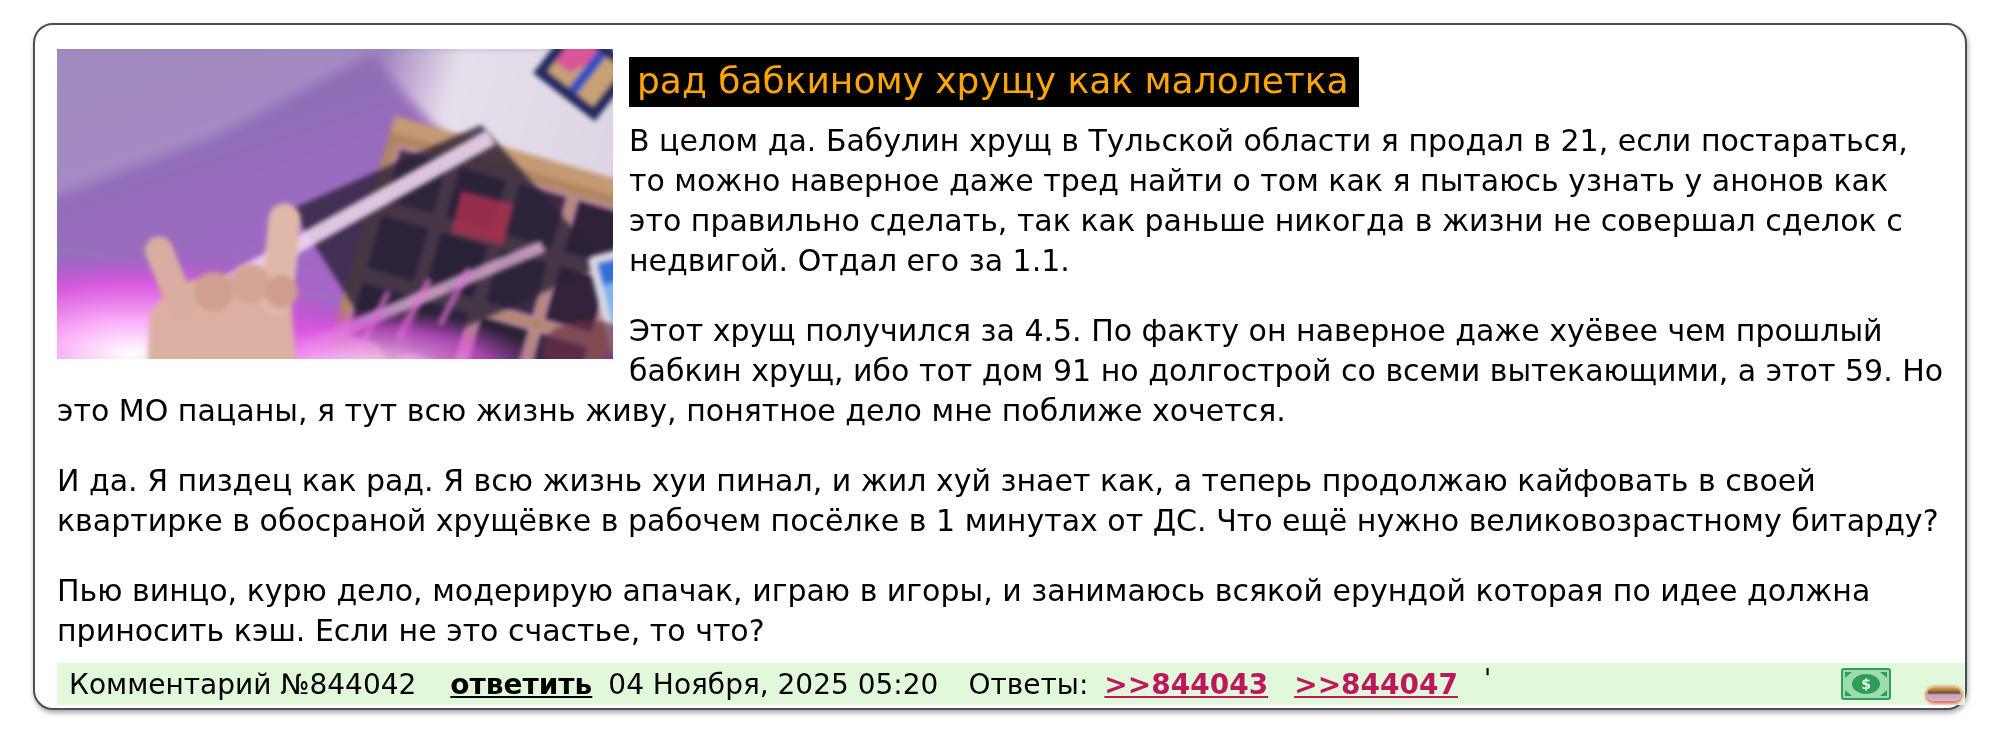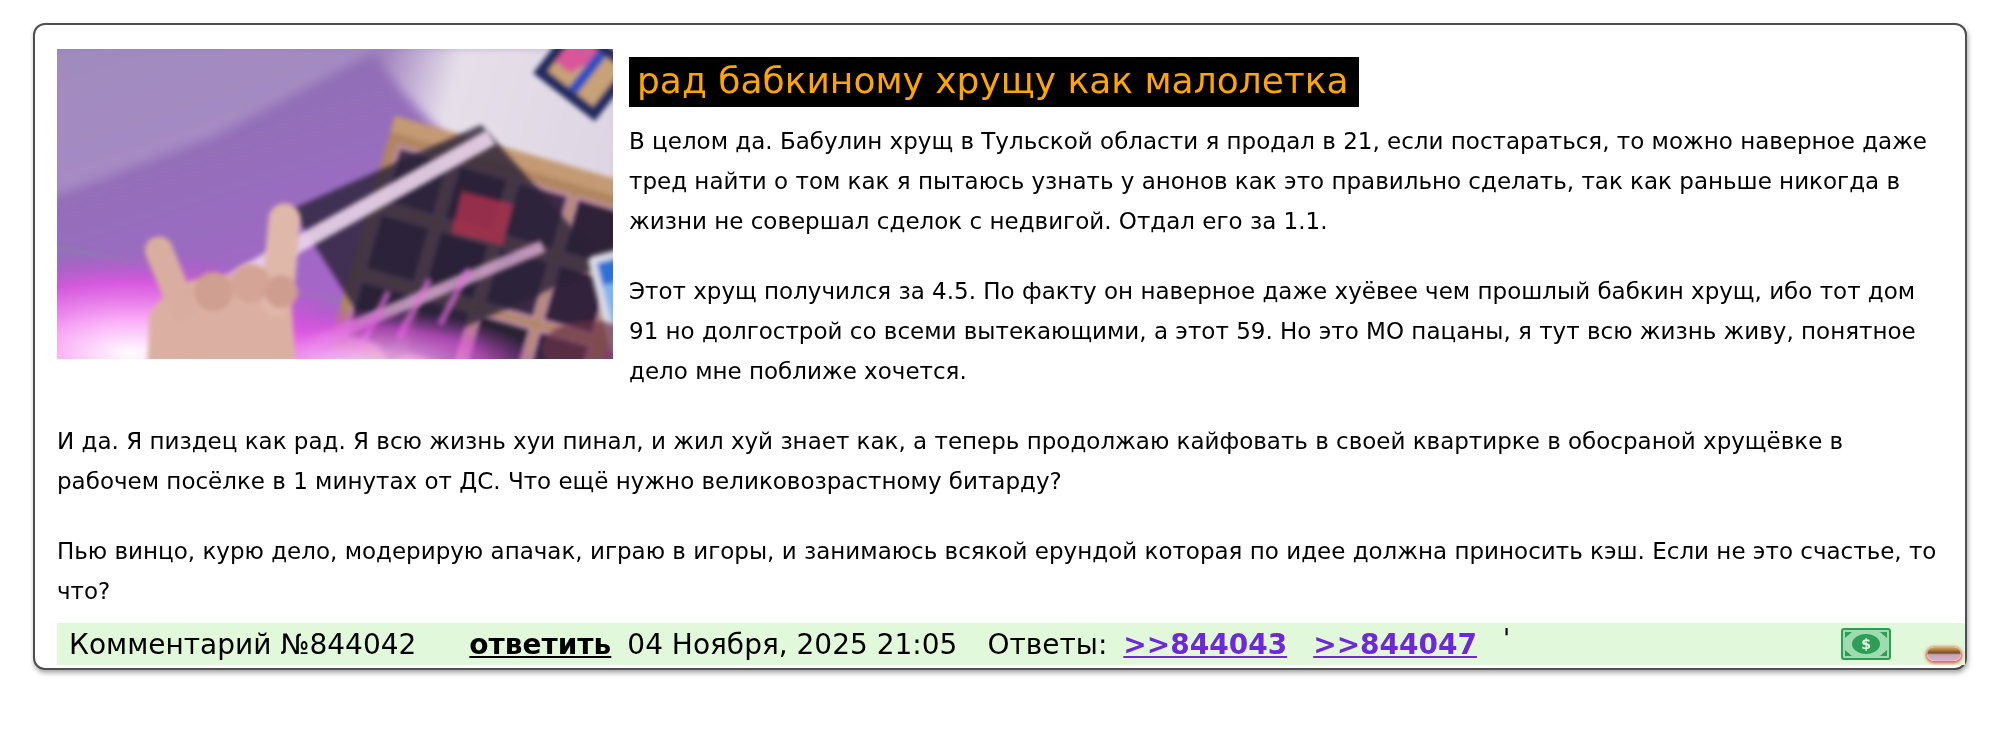--- a/index.html
+++ b/index.html
@@ -5,21 +5,21 @@
   html, body {
     margin: 0; padding: 0;
     background: #ffffff;
     font-family: "DejaVu Sans", "Liberation Sans", sans-serif;
     color: #000;
   }
   .post-container {
     position: relative;
     margin: 23px 33px;
     border: 2px solid #4f4f4f;
-    border-radius: 12px;
+    border-radius: 20px;
     box-shadow: 1px 3px 5px rgba(0,0,0,0.35);
     background: #fff;
     padding: 20px 20px 3px 22px;
   }
   .thumb {
     float: left;
     width: 556px; height: 310px;
     margin: 4px 16px 6px 0;
     overflow: hidden;
     cursor: pointer;
@@ -29,47 +29,47 @@
     display: inline-block;
     background: #000000;
     color: #ffa500;
     font-size: 36px;
     font-weight: 400;
     padding: 3px 10px 6px 8px;
     margin: 12px 0 0 0;
     line-height: 1.15;
   }
   .para {
-    font-size: 23px;
+    font-size: 30px;
     line-height: 40px;
     margin: 30px 0 0 0;
   }
   .para.first { margin-top: 14px; }
   .comment-footer {
     clear: both;
     position: relative;
     display: flex;
     align-items: center;
     background: #e1f8da;
     height: 42px;
     margin: 12px -20px 0 0;
     padding: 0 12px;
     font-size: 28px;
     white-space: nowrap;
   }
-  .c-num   { margin-right: 53px; }
+  .c-num   { margin-right: 34px; }
   .reply-link {
     color: #000000; font-weight: bold;
     text-decoration: underline;
     margin-right: 16px; cursor: pointer;
   }
   .c-date  { margin-right: 30px; }
   .r-label { margin-right: 16px; text-align: right; }
   .ref-link {
-    color: #6d28d9; font-weight: bold;
+    color: #be185d; font-weight: bold;
     text-decoration: underline;
     margin-right: 26px; cursor: pointer;
   }
   .apos { align-self: flex-start; margin-top: 1px; font-size: 26px; }
   .money-icon {
     position: absolute;
     right: 74px; top: 50%;
     transform: translateY(-50%);
     width: 50px; height: 32px;
     cursor: pointer;
@@ -183,21 +183,21 @@
   
   <div class="para first">В целом да. Бабулин хрущ в Тульской области я продал в 21, если постараться, то можно наверное даже тред найти о том как я пытаюсь узнать у анонов как это правильно сделать, так как раньше никогда в жизни не совершал сделок с недвигой. Отдал его за 1.1.</div>
   <div class="para">Этот хрущ получился за 4.5. По факту он наверное даже хуёвее чем прошлый бабкин хрущ, ибо тот дом 91 но долгострой со всеми вытекающими, а этот 59. Но это МО пацаны, я тут всю жизнь живу, понятное дело мне поближе хочется.</div>
   <div class="para">И да. Я пиздец как рад. Я всю жизнь хуи пинал, и жил хуй знает как, а теперь продолжаю кайфовать в своей квартирке в обосраной хрущёвке в рабочем посёлке в 1 минутах от ДС. Что ещё нужно великовозрастному битарду?</div>
   <div class="para">Пью винцо, курю дело, модерирую апачак, играю в игоры, и занимаюсь всякой ерундой которая по идее должна приносить кэш. Если не это счастье, то что?</div>
 
   
   <div class="comment-footer">
     <span class="c-num">Комментарий №844042</span>
     <a class="reply-link" href="#">ответить</a>
-    <span class="c-date">04 Ноября, 2025 21:05</span>
+    <span class="c-date">04 Ноября, 2025 05:20</span>
     <span class="r-label">Ответы:</span>
     <a class="ref-link" href="#">&gt;&gt;844043</a>
     <a class="ref-link" href="#">&gt;&gt;844047</a>
     <span class="apos">'</span>
 
     <svg class="money-icon" viewBox="0 0 50 32">
       <rect x="1" y="1" width="48" height="30" rx="2" fill="#9edcb0" stroke="#2e9e57" stroke-width="2"></rect>
       <ellipse cx="25" cy="16" rx="14" ry="10" fill="#2e9e57"></ellipse>
       <text x="25" y="21" text-anchor="middle" font-size="14" font-weight="bold" fill="#e3f8e8" font-family="DejaVu Sans, Liberation Sans, sans-serif">$</text>
       <path d="M4,10 L11,4 L4,4 Z" fill="#2e9e57"></path>

